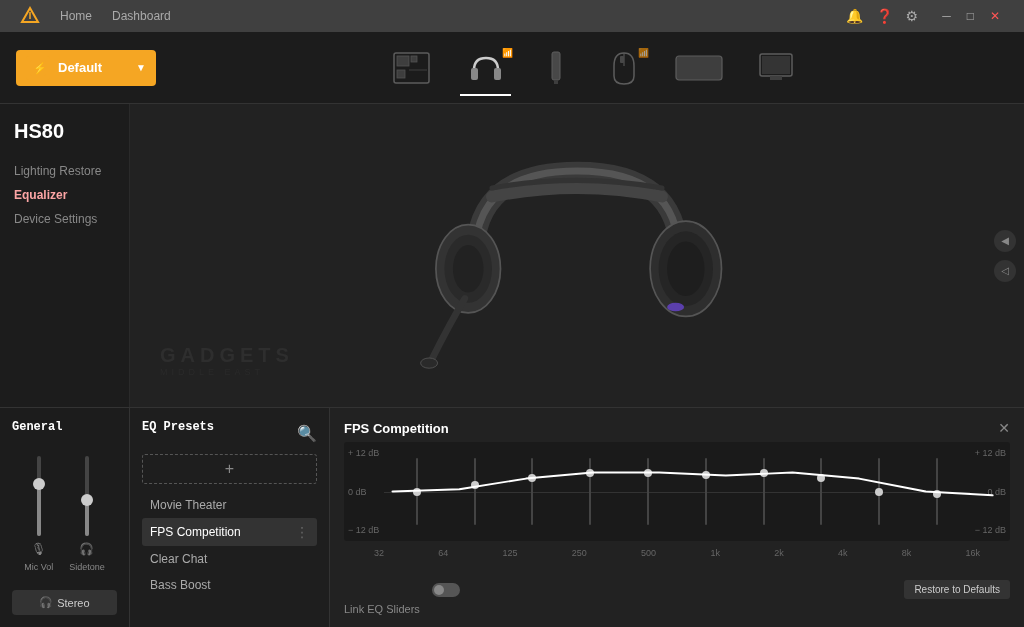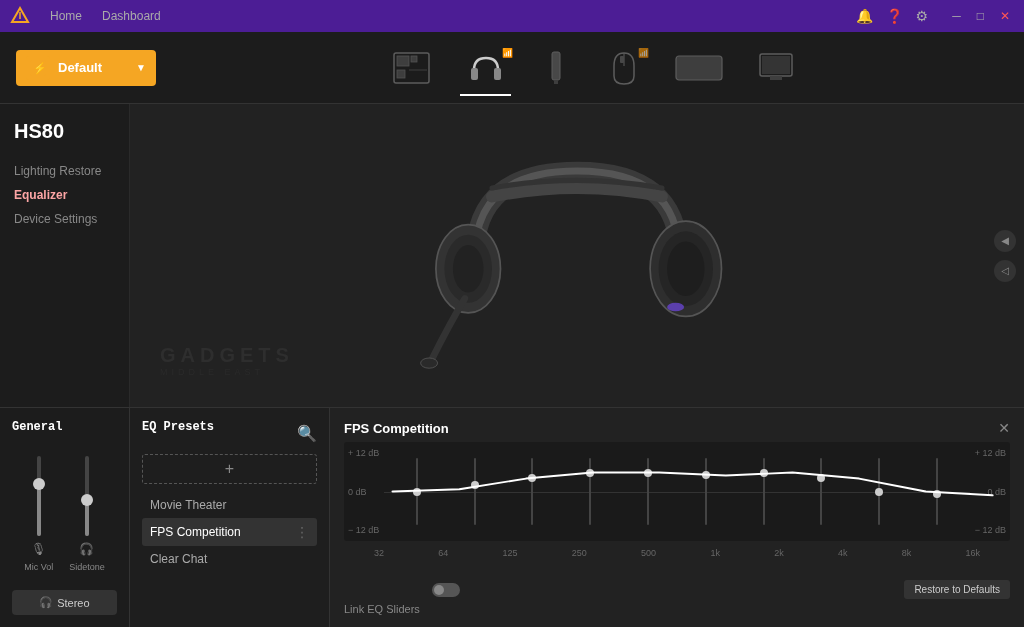--- a/index.html
+++ b/index.html
@@ -9,24 +9,24 @@
       background: #1a1a1a;
       font-family: 'Segoe UI', Arial, sans-serif;
       color: #ccc;
       overflow: hidden;
       position: relative;
     }
 
     
     #titlebar {
       height: 32px;
-      background: #4c1d95;
-      display: flex;
-      align-items: center;
-      padding: 0 10px;
+      background: #404040;
+      display: flex;
+      align-items: center;
+      padding: 0 20px;
       gap: 12px;
     }
     .titlebar-nav {
       display: flex;
       gap: 4px;
     }
     .titlebar-nav-item {
       color: #aaa;
       font-size: 12px;
       padding: 4px 8px;
@@ -627,20 +627,23 @@
 
     <div class="eq-preset-item">
       <span>Movie Theater</span>
     </div>
     <div class="eq-preset-item active">
       <span>FPS Competition</span>
       <span class="eq-preset-dots">⋮</span>
     </div>
     <div class="eq-preset-item">
       <span>Clear Chat</span>
+    </div>
+    <div class="eq-preset-item">
+      <span>Bass Boost</span>
     </div>
   </div>
 
   <div id="panel-fps">
     <div class="fps-header">
       <span class="fps-title">FPS Competition</span>
       <span class="fps-close">✕</span>
     </div>
 
     <div class="eq-graph" style="position:relative;flex:1;margin-bottom:4px;">

